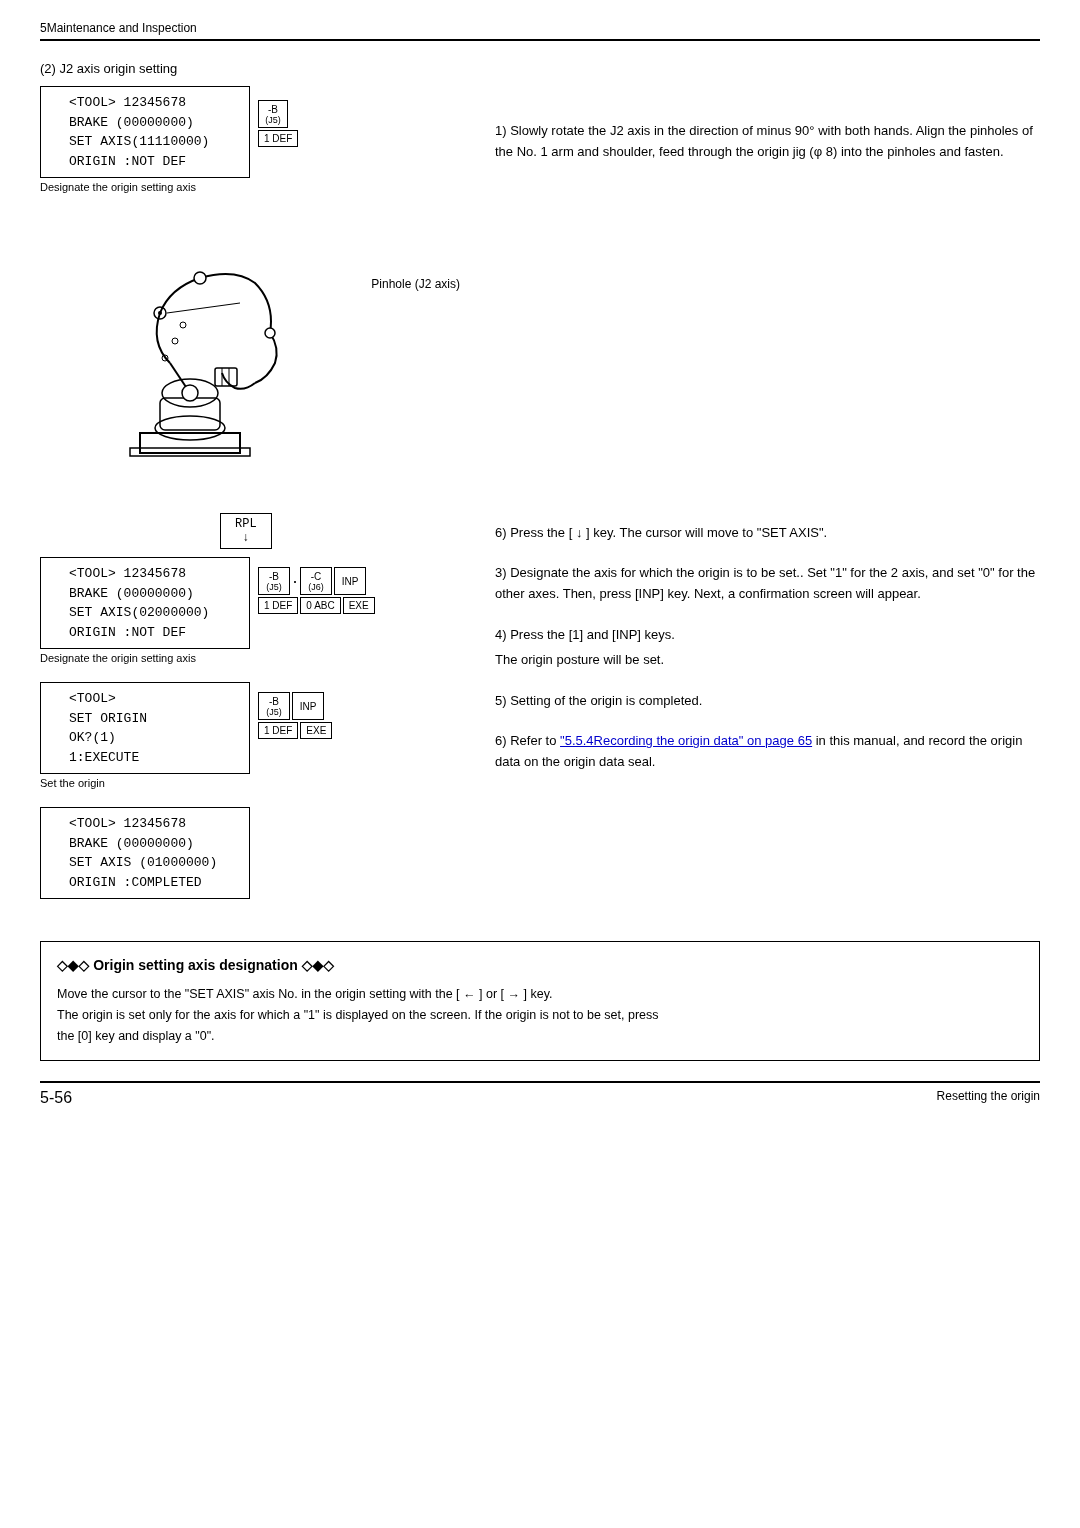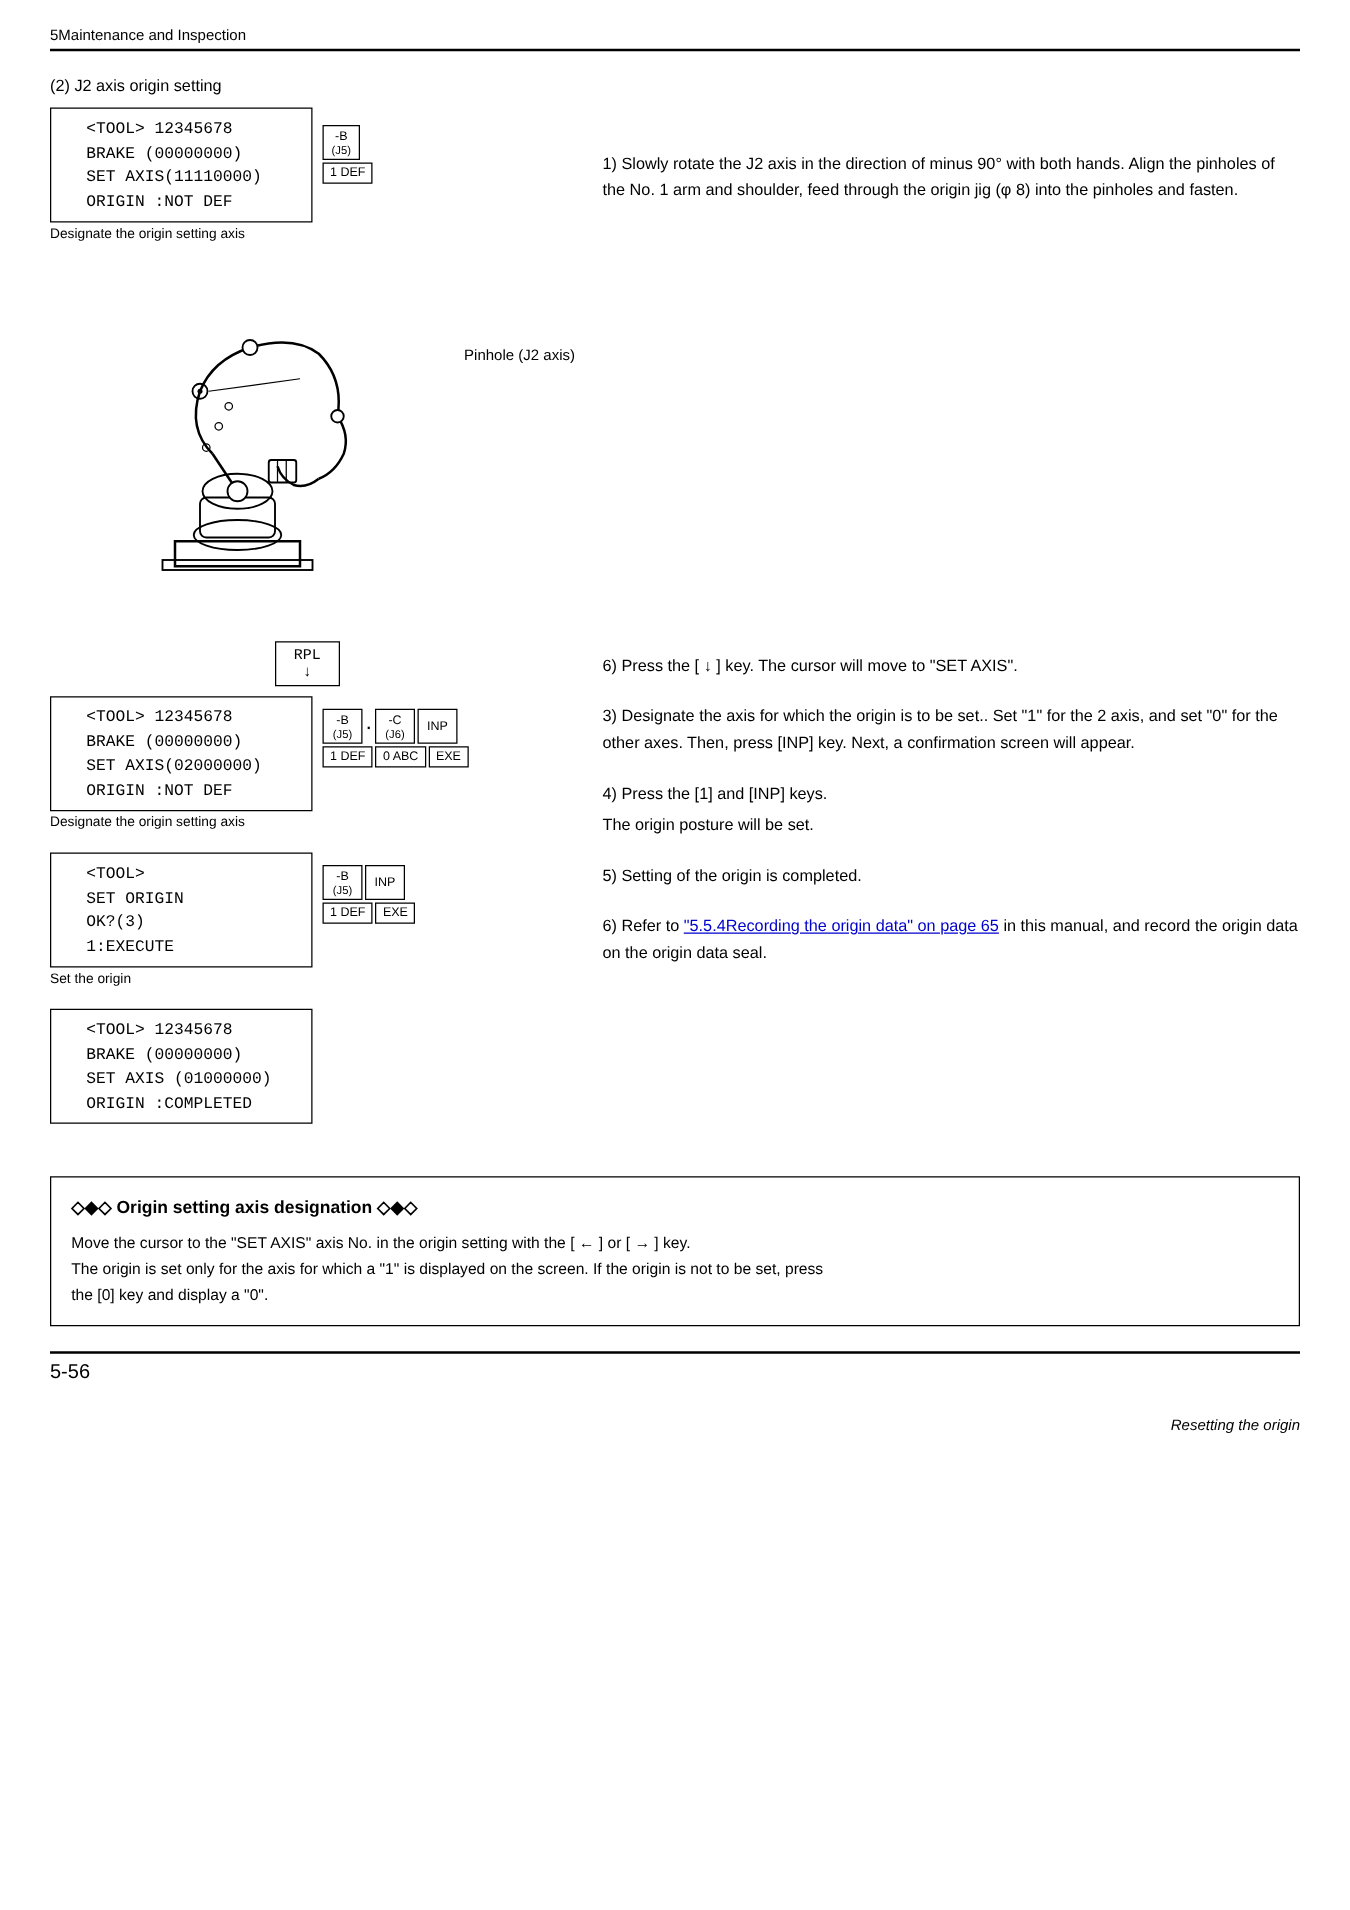--- a/index.html
+++ b/index.html
@@ -30,29 +30,27 @@
       border-top: 2px solid #000;
       padding-top: 6px;
       margin-top: 20px;
       display: flex;
       justify-content: space-between;
     }
     .footer-text {
       font-size: 16px;
     }
     .footer-italic {
-      font-style: italic;
       font-size: 12px;
-      margin-top: 44px;
     }
 
     
     .main-content {
       display: flex;
-      gap: 12px;
+      gap: 25px;
     }
     .left-col {
       width: 430px;
       flex-shrink: 0;
     }
     .right-col {
       flex: 1;
     }
 
     
@@ -301,21 +299,21 @@
           </div>
         </div>
       </div>
 
       <div class="panel-section">
         <div class="display-with-buttons">
           <div>
             <div class="display-box">
               <div>&lt;TOOL&gt;</div>
               <div>SET ORIGIN</div>
-              <div>OK?(3)</div>
+              <div>OK?(1)</div>
               <div>1:EXECUTE</div>
             </div>
             <div class="designate-label">Set the origin</div>
           </div>
           <div style="display:flex; flex-direction:column; gap:2px; margin-top:10px;">
             <div style="display:flex; gap:2px; align-items:center;">
               <div class="btn-small tall" style="min-width:32px;">
                 <span>-B</span>
                 <span class="sub">(J5)</span>
               </div>

